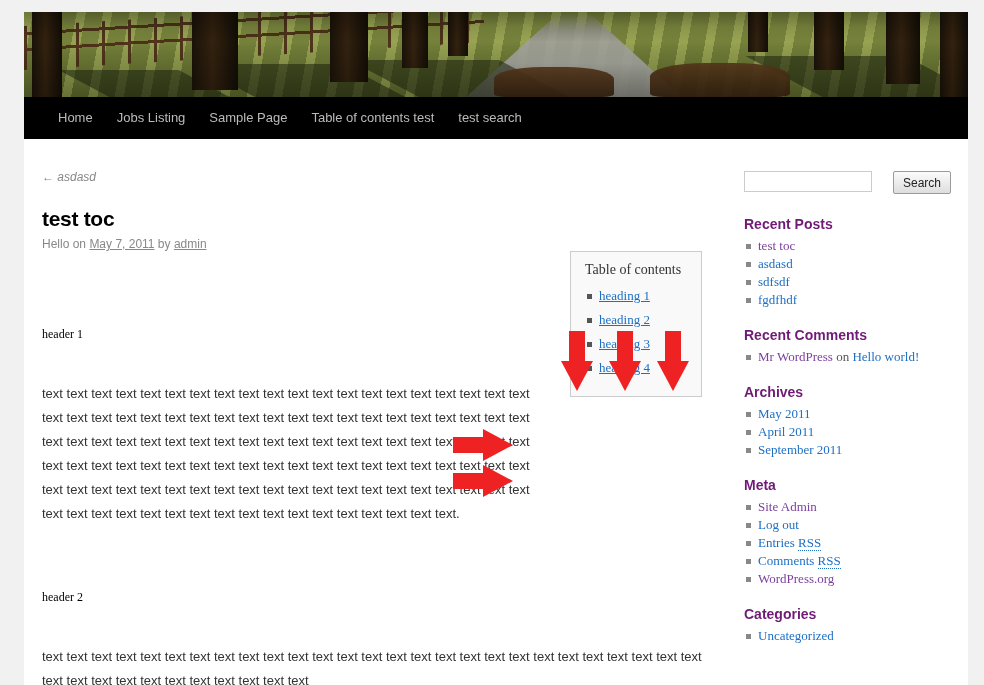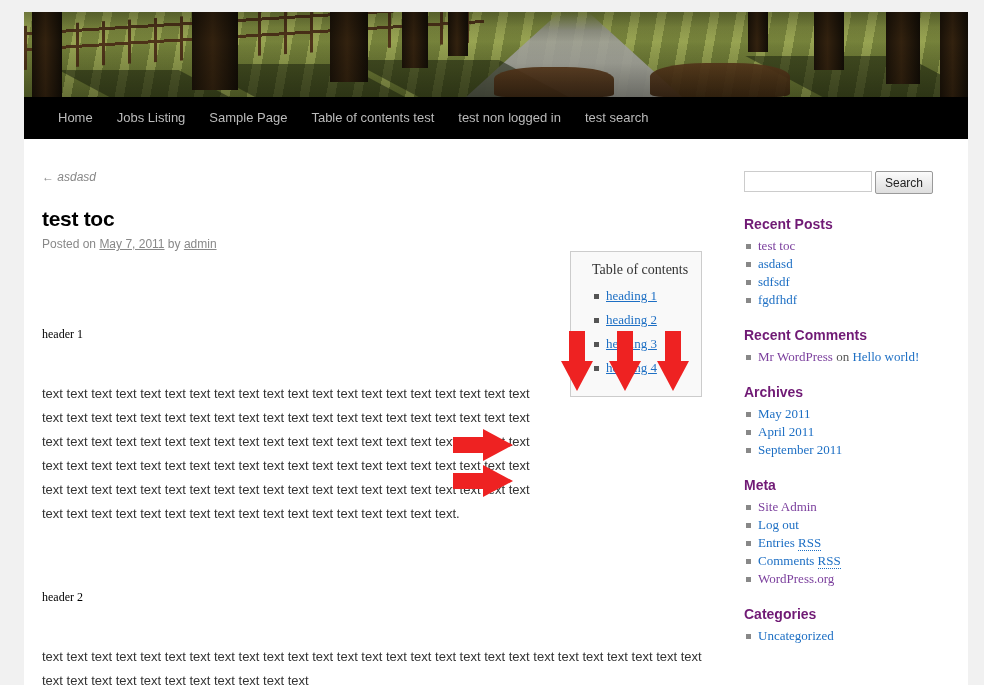--- a/index.html
+++ b/index.html
@@ -158,21 +158,21 @@
     margin: 0;
     text-align: left;
   }
 
   
   #toc-box {
     float: right;
     width: 132px;
     border: 1px solid #cccccc;
     background: #f9f9f9;
-    padding: 10px 10px 16px 21px;
+    padding: 10px 10px 16px 14px;
     margin: 0 0 12px 20px;
     position: relative;
     top: -76px;
   }
   #toc-box .toc-title {
     font-family: "Liberation Serif", serif;
     font-size: 14px;
     color: #333333;
     margin-bottom: 6px;
   }
@@ -230,21 +230,21 @@
   #search-input {
     width: 128px; height: 21px;
     border: 1px solid #cccccc;
     background: #ffffff;
     font-family: "Liberation Sans", sans-serif;
     font-size: 12px;
     padding: 0 4px;
     outline: none;
   }
   #search-submit {
-    margin-left: 3px;
+    margin-left: 21px;
     height: 23px;
     padding: 0 9px;
     font-family: "Liberation Sans", sans-serif;
     font-size: 12px;
     color: #222222;
     background: linear-gradient(to bottom, #fbfbfb, #dedede);
     border: 1px solid #9a9a9a;
     border-radius: 2px;
     cursor: pointer;
   }
@@ -309,36 +309,35 @@
     <div class="hdr-leafpile" style="left:626px; bottom:0; width:140px; height:34px;"></div>
 
     <div class="hdr-layer hdr-vignette"></div>
   </div>
 
   <div id="access">
     <a class="menu-item">Home</a>
     <a class="menu-item">Jobs Listing</a>
     <a class="menu-item">Sample Page</a>
     <a class="menu-item">Table of contents test</a>
-    <a class="menu-item">test non logged in</a>
     <a class="menu-item">test search</a>
   </div>
 
   <div id="main">
 
     <div id="container">
 
       <div class="nav-previous">
         <a>← asdasd</a>
       </div>
 
       <h1 class="entry-title">test toc</h1>
 
       <div class="entry-meta">
-        <span>Posted on </span><a>May 7, 2011</a><span> by </span><a>admin</a>
+        <span>Hello on </span><a>May 7, 2011</a><span> by </span><a>admin</a>
       </div>
 
       <div class="entry-content">
 
         <div id="toc-box">
           <div class="toc-title">Table of contents</div>
           <ul>
             <li><a>heading 1</a></li>
             <li><a>heading 2</a></li>
             <li><a>heading 3</a></li>

